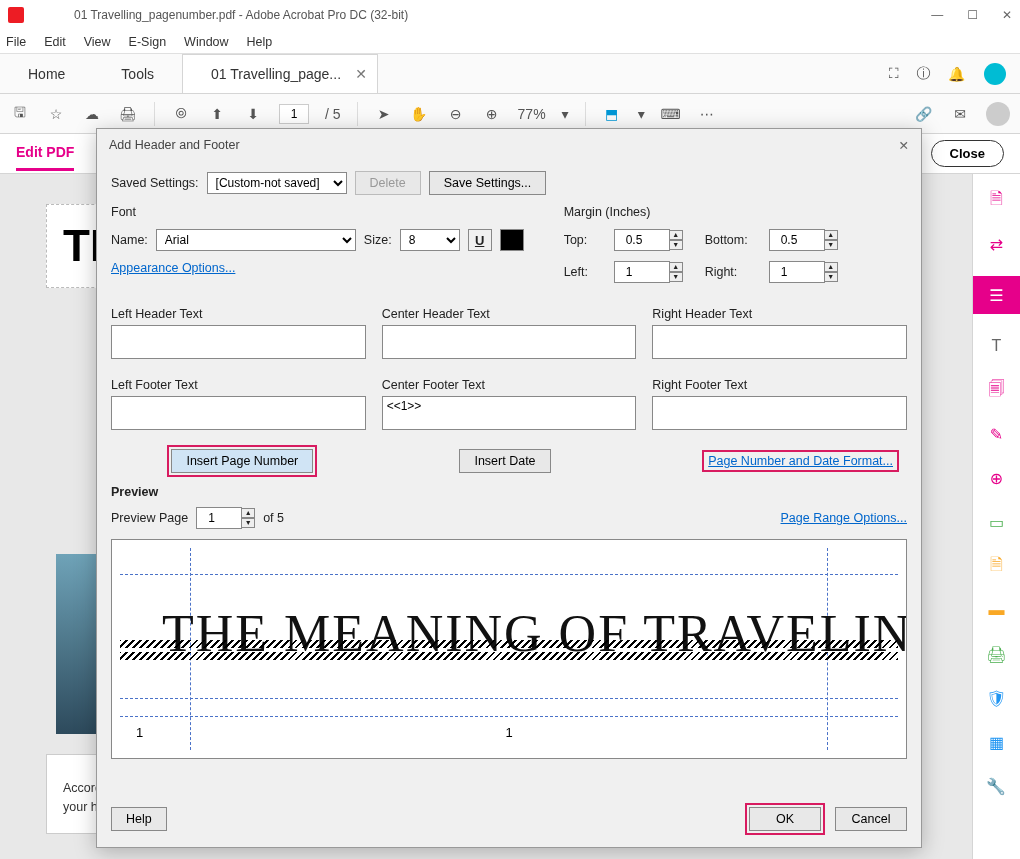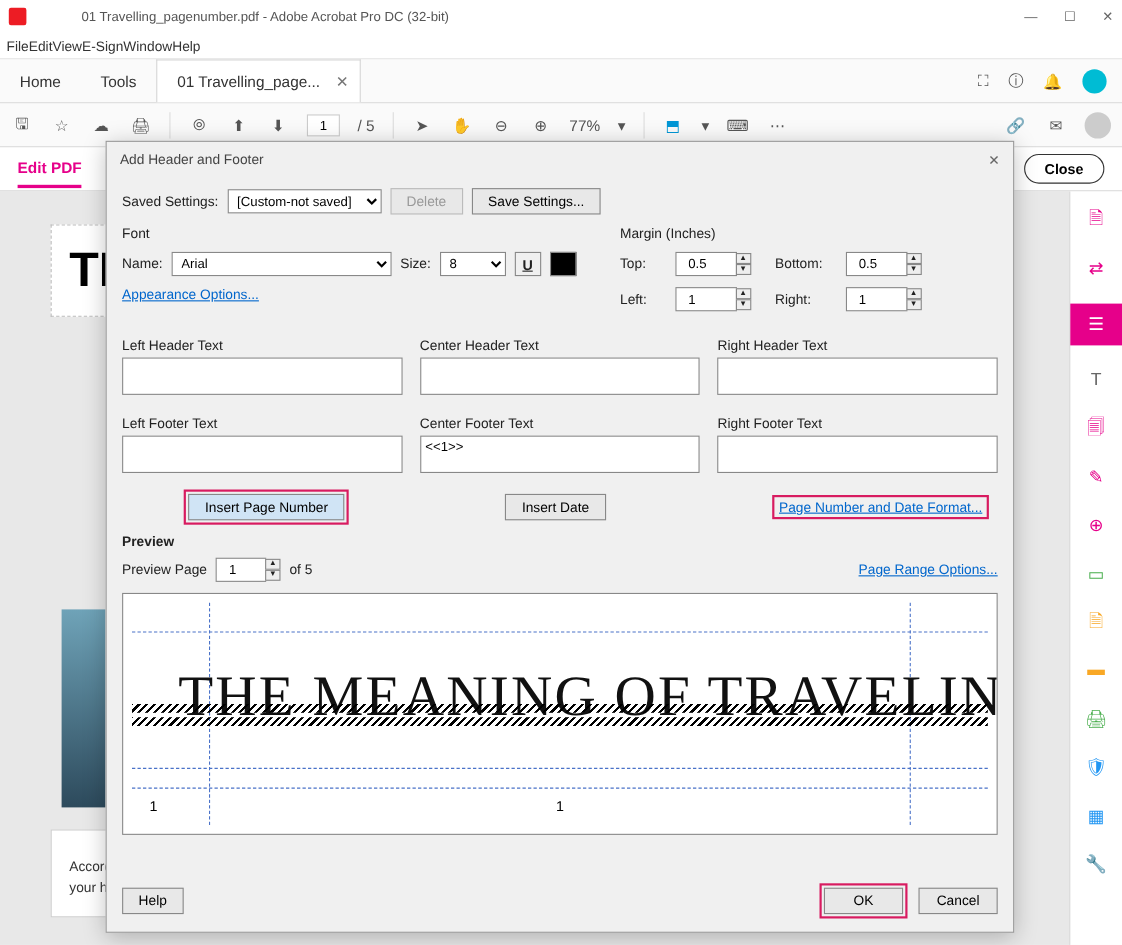--- a/index.html
+++ b/index.html
@@ -3,24 +3,24 @@
 <meta charset="utf-8">
 <style>
 * { box-sizing: border-box; margin: 0; padding: 0; font-family: "Segoe UI", Arial, sans-serif; }
 body { width: 1020px; height: 859px; background: #f0f0f0; overflow: hidden; position: relative; }
 
 .titlebar { height: 30px; background: #fff; display: flex; align-items: center; padding: 0 8px; font-size: 12px; color: #555; gap: 44px; }
 .titlebar .icon { width: 16px; height: 16px; background: #ed1c24; border-radius: 2px; margin-right: 6px; }
 .titlebar .wincontrols { margin-left: auto; display: flex; gap: 24px; color: #666; }
 .titlebar .wincontrols span { cursor: pointer; }
 
-.menubar { height: 24px; background: #fff; display: flex; align-items: center; padding: 0 6px; font-size: 12.5px; color: #333; border-bottom: 1px solid #e0e0e0; text-align: center; }
+.menubar { height: 24px; background: #fff; display: flex; align-items: center; padding: 0 6px; font-size: 12.5px; color: #333; gap: 18px; border-bottom: 1px solid #e0e0e0; text-align: center; }
 
 .apptabs { height: 40px; background: #fafafa; display: flex; align-items: center; border-bottom: 1px solid #d5d5d5; font-size: 14px; }
-.apptabs .tab { padding: 0 18px; height: 100%; display: flex; align-items: center; color: #333; }
+.apptabs .tab { padding: 0 28px; height: 100%; display: flex; align-items: center; color: #333; }
 .apptabs .doc-tab { background: #fff; border-top: 1px solid #d5d5d5; border-left: 1px solid #d5d5d5; border-right: 1px solid #d5d5d5; position: relative; padding-right: 36px; }
 .apptabs .doc-tab .close { position: absolute; right: 10px; color: #777; }
 .apptabs .right-icons { margin-left: auto; display: flex; align-items: center; gap: 18px; padding-right: 14px; color: #555; }
 .apptabs .avatar { width: 22px; height: 22px; border-radius: 50%; background: #00bcd4; }
 
 .toolbar { height: 40px; background: #fafafa; display: flex; align-items: center; padding: 0 10px; gap: 16px; color: #555; font-size: 14px; border-bottom: 1px solid #d5d5d5; }
 .toolbar .ticon { width: 20px; height: 20px; display: flex; align-items: center; justify-content: center; }
 .toolbar .page-input { width: 30px; text-align: center; border: 1px solid #ccc; height: 20px; font-size: 12px; }
 .toolbar .sep { width: 1px; height: 24px; background: #ddd; }
 .toolbar .right { margin-left: auto; display: flex; align-items: center; gap: 16px; color: #555; }

